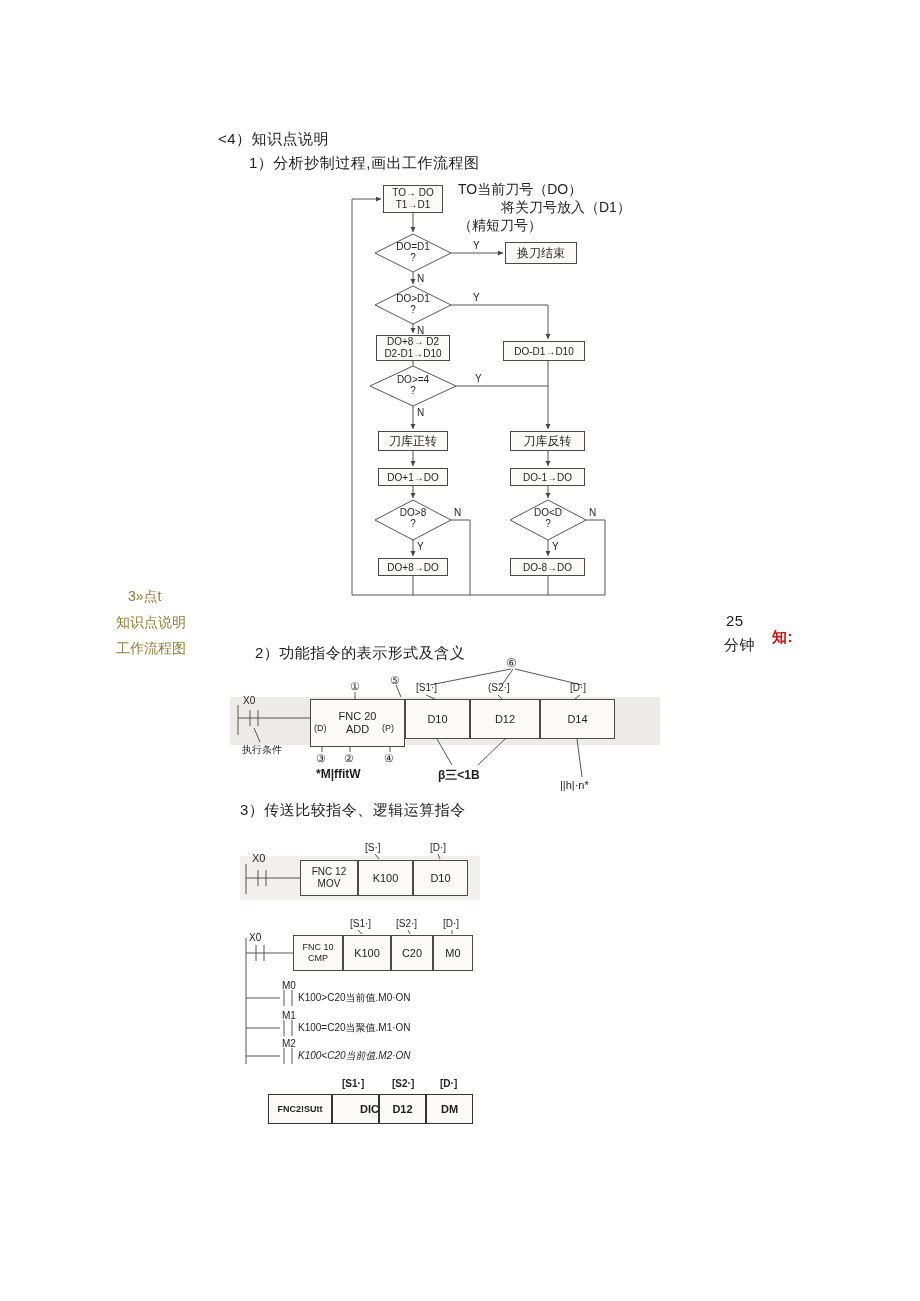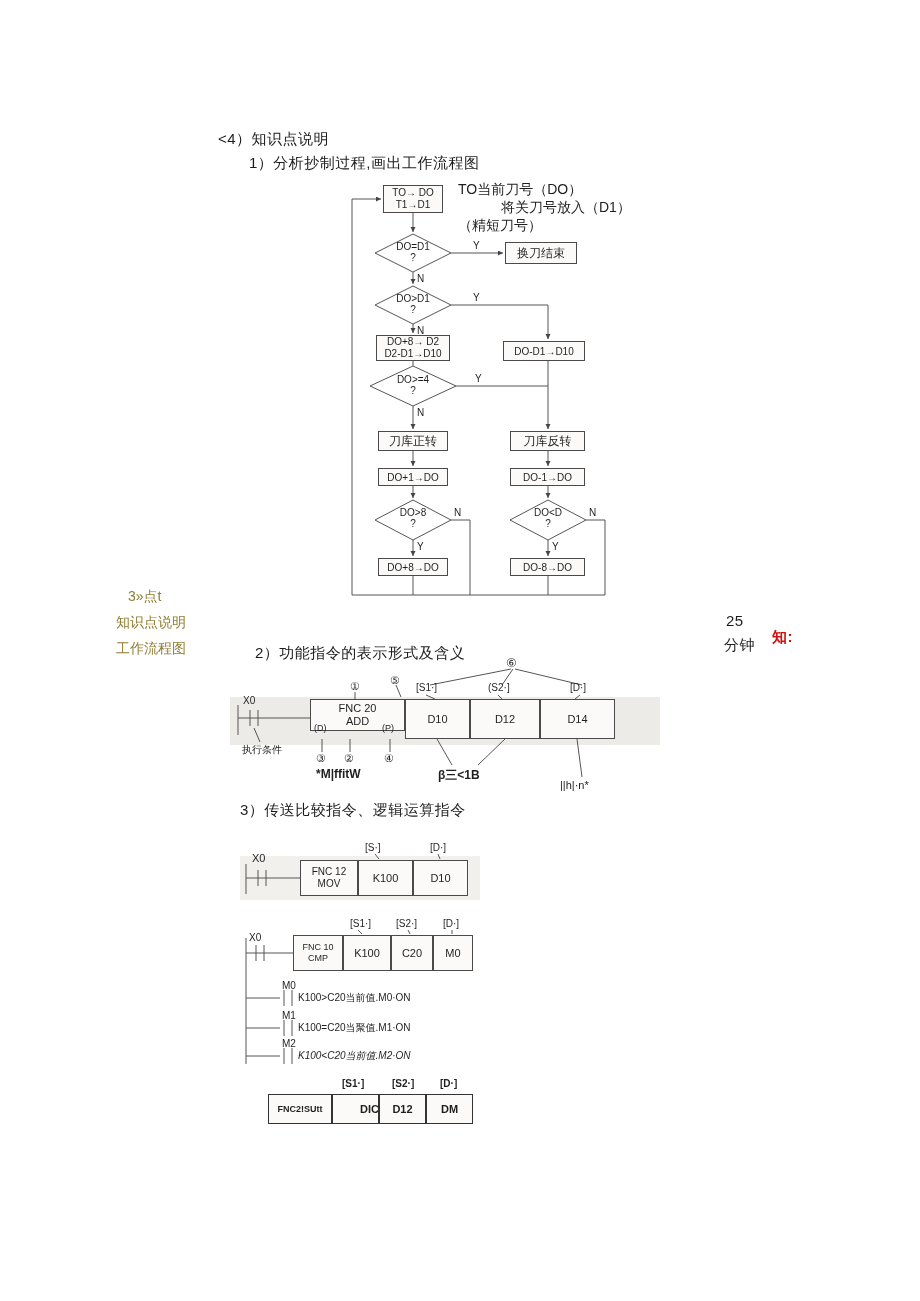--- a/index.html
+++ b/index.html
@@ -183,21 +183,21 @@
   </svg>
 
   <span class="lbl" style="left:276px; top:1px; font-size:12px;">⑥</span>
   <span class="lbl" style="left:186px; top:27px; font-size:10px;">[S1·]</span>
   <span class="lbl" style="left:258px; top:27px; font-size:10px;">(S2·]</span>
   <span class="lbl" style="left:340px; top:27px; font-size:10px;">[D·]</span>
   <span class="lbl" style="left:13px; top:40px; font-size:10px;">X0</span>
   <span class="lbl" style="left:120px; top:25px; font-size:11px;">①</span>
   <span class="lbl" style="left:160px; top:19px; font-size:11px;">⑤</span>
 
-  <div class="cell" style="left:80px; top:44px; width:95px; height:32px; font-size:11px; line-height:13px;">
+  <div class="cell" style="left:80px; top:44px; width:95px; height:48px; font-size:11px; line-height:13px;">
     <span>FNC 20</span>
     <span>ADD</span>
   </div>
   <span class="lbl" style="left:84px; top:68px; font-size:9px;">(D)</span>
   <span class="lbl" style="left:152px; top:68px; font-size:9px;">(P)</span>
 
   <div class="cell" style="left:175px; top:44px; width:65px; height:40px; font-size:11px;">
     <span>D10</span>
   </div>
   <div class="cell" style="left:240px; top:44px; width:70px; height:40px; font-size:11px;">

